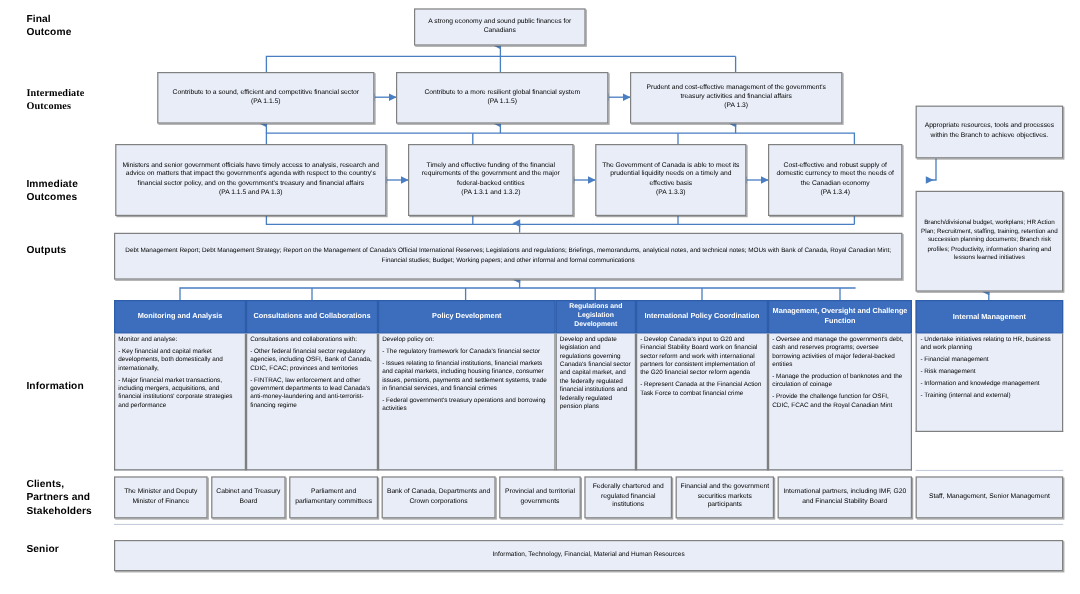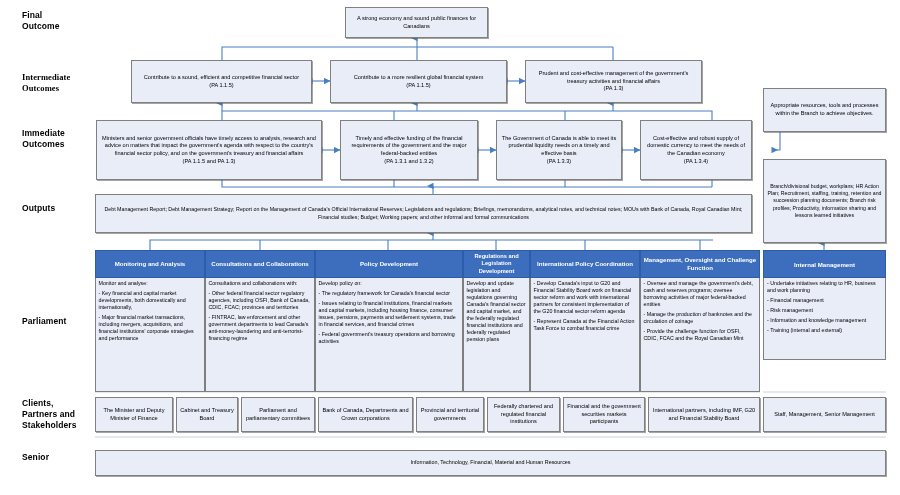--- a/index.html
+++ b/index.html
@@ -147,23 +147,23 @@
       <path d="M824,250 L824,243" marker-end="url(#arrUp)"></path>
 
       <path d="M95,392 L760,392" stroke="#b9c4d6" stroke-width="0.8"></path>
       <path d="M763,392 L886,392" stroke="#b9c4d6" stroke-width="0.8"></path>
       <path d="M95,437 L886,437" stroke="#b9c4d6" stroke-width="0.8"></path>
     </g>
   </svg>
 
   <div class="row-label" style="left:22px;top:10px;">Final<br>Outcome</div>
   <div class="row-label" style="left:22px;top:72px;font-family:Liberation Serif, serif;">Intermediate<br>Outcomes</div>
-  <div class="row-label" style="left:22px;top:128px;text-align:center;">Immediate<br>Outcomes</div>
+  <div class="row-label" style="left:22px;top:148px;">Immediate<br>Outcomes</div>
   <div class="row-label" style="left:22px;top:203px;">Outputs</div>
-  <div class="row-label" style="left:22px;top:316px;">Parliament</div>
+  <div class="row-label" style="left:22px;top:316px;">Information</div>
   <div class="row-label" style="left:22px;top:398px;">Clients,<br>Partners and<br>Stakeholders</div>
   <div class="row-label" style="left:22px;top:452px;">Senior</div>
 
   <div class="box" style="left:345px;top:7px;width:143px;height:31px;">
     <span>A strong economy and sound public finances for Canadians</span>
   </div>
 
   <div class="box" style="left:131px;top:60px;width:181px;height:43px;">
     <span>Contribute to a sound, efficient and competitive financial sector<br>(PA 1.1.5)</span>
   </div>

